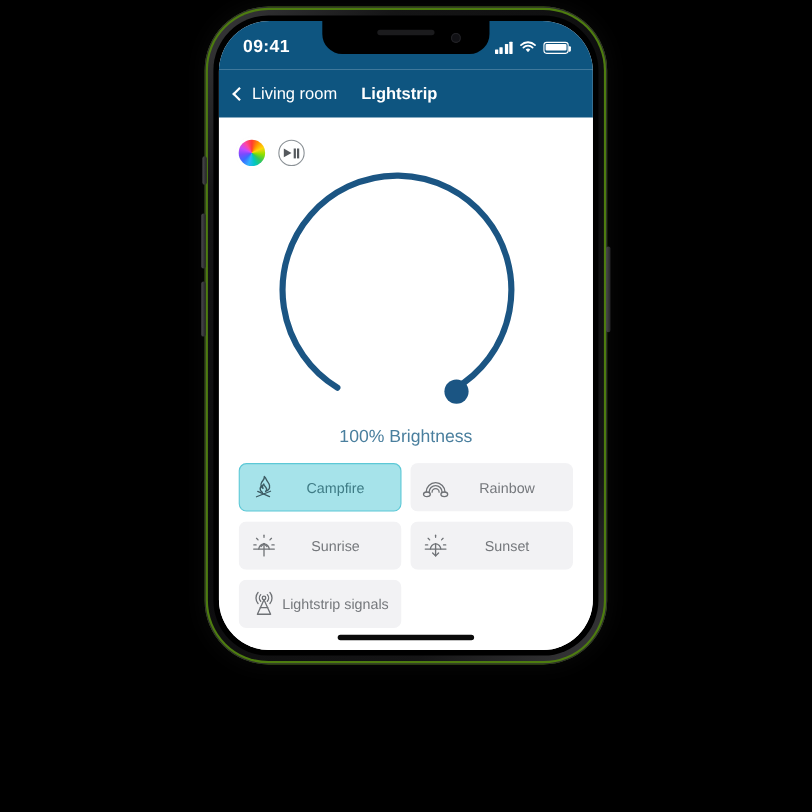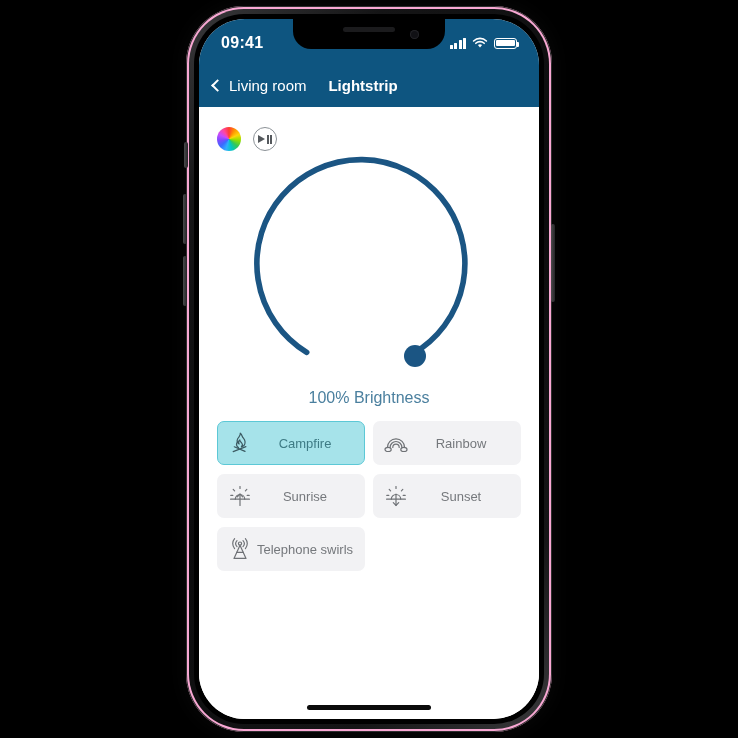--- a/index.html
+++ b/index.html
@@ -12,22 +12,22 @@
   .stage {
     position: relative;
     width: 738px; height: 738px;
     background: #000000;
   }
 
   
   .phone {
     position: absolute;
     left: 186px; top: 6px;
-    width: 366px; height: 726px;
-    background: #f9a8d4;
+    width: 366px; height: 598px;
+    background: #4d7c0f;
     border-radius: 58px;
     box-shadow: 0 0 0 1px #2e2e2e inset, 0 0 22px rgba(255,255,255,0.04);
   }
   .phone-rim {
     position: absolute;
     left: 3px; top: 3px; right: 3px; bottom: 3px;
     border-radius: 55px;
     background: linear-gradient(135deg,#3a3a3c 0%, #151516 18%, #0b0b0c 50%, #151516 82%, #3a3a3c 100%);
   }
   .phone-inner {
@@ -384,21 +384,21 @@
                 <svg width="26" height="26" viewBox="0 0 26 26" fill="none" stroke="currentColor" stroke-width="1.2" stroke-linecap="round" stroke-linejoin="round">
                   <circle cx="13" cy="7.6" r="1.6"></circle>
                   <path d="M10 4.6a4.4 4.4 0 0 0 0 6"></path>
                   <path d="M16 4.6a4.4 4.4 0 0 1 0 6"></path>
                   <path d="M7.6 2.6a7.6 7.6 0 0 0 0 10"></path>
                   <path d="M18.4 2.6a7.6 7.6 0 0 1 0 10"></path>
                   <path d="M13 9.2 19 22.4H7z"></path>
                   <path d="M9.6 16.4h6.8"></path>
                 </svg>
               </span>
-              <span class="scene-label">Telephone swirls</span>
+              <span class="scene-label">Lightstrip signals</span>
             </div>
 
 
           </div>
         </div>
 
         <div class="home-indicator"></div>
       </div>
     </div>
   </div>

